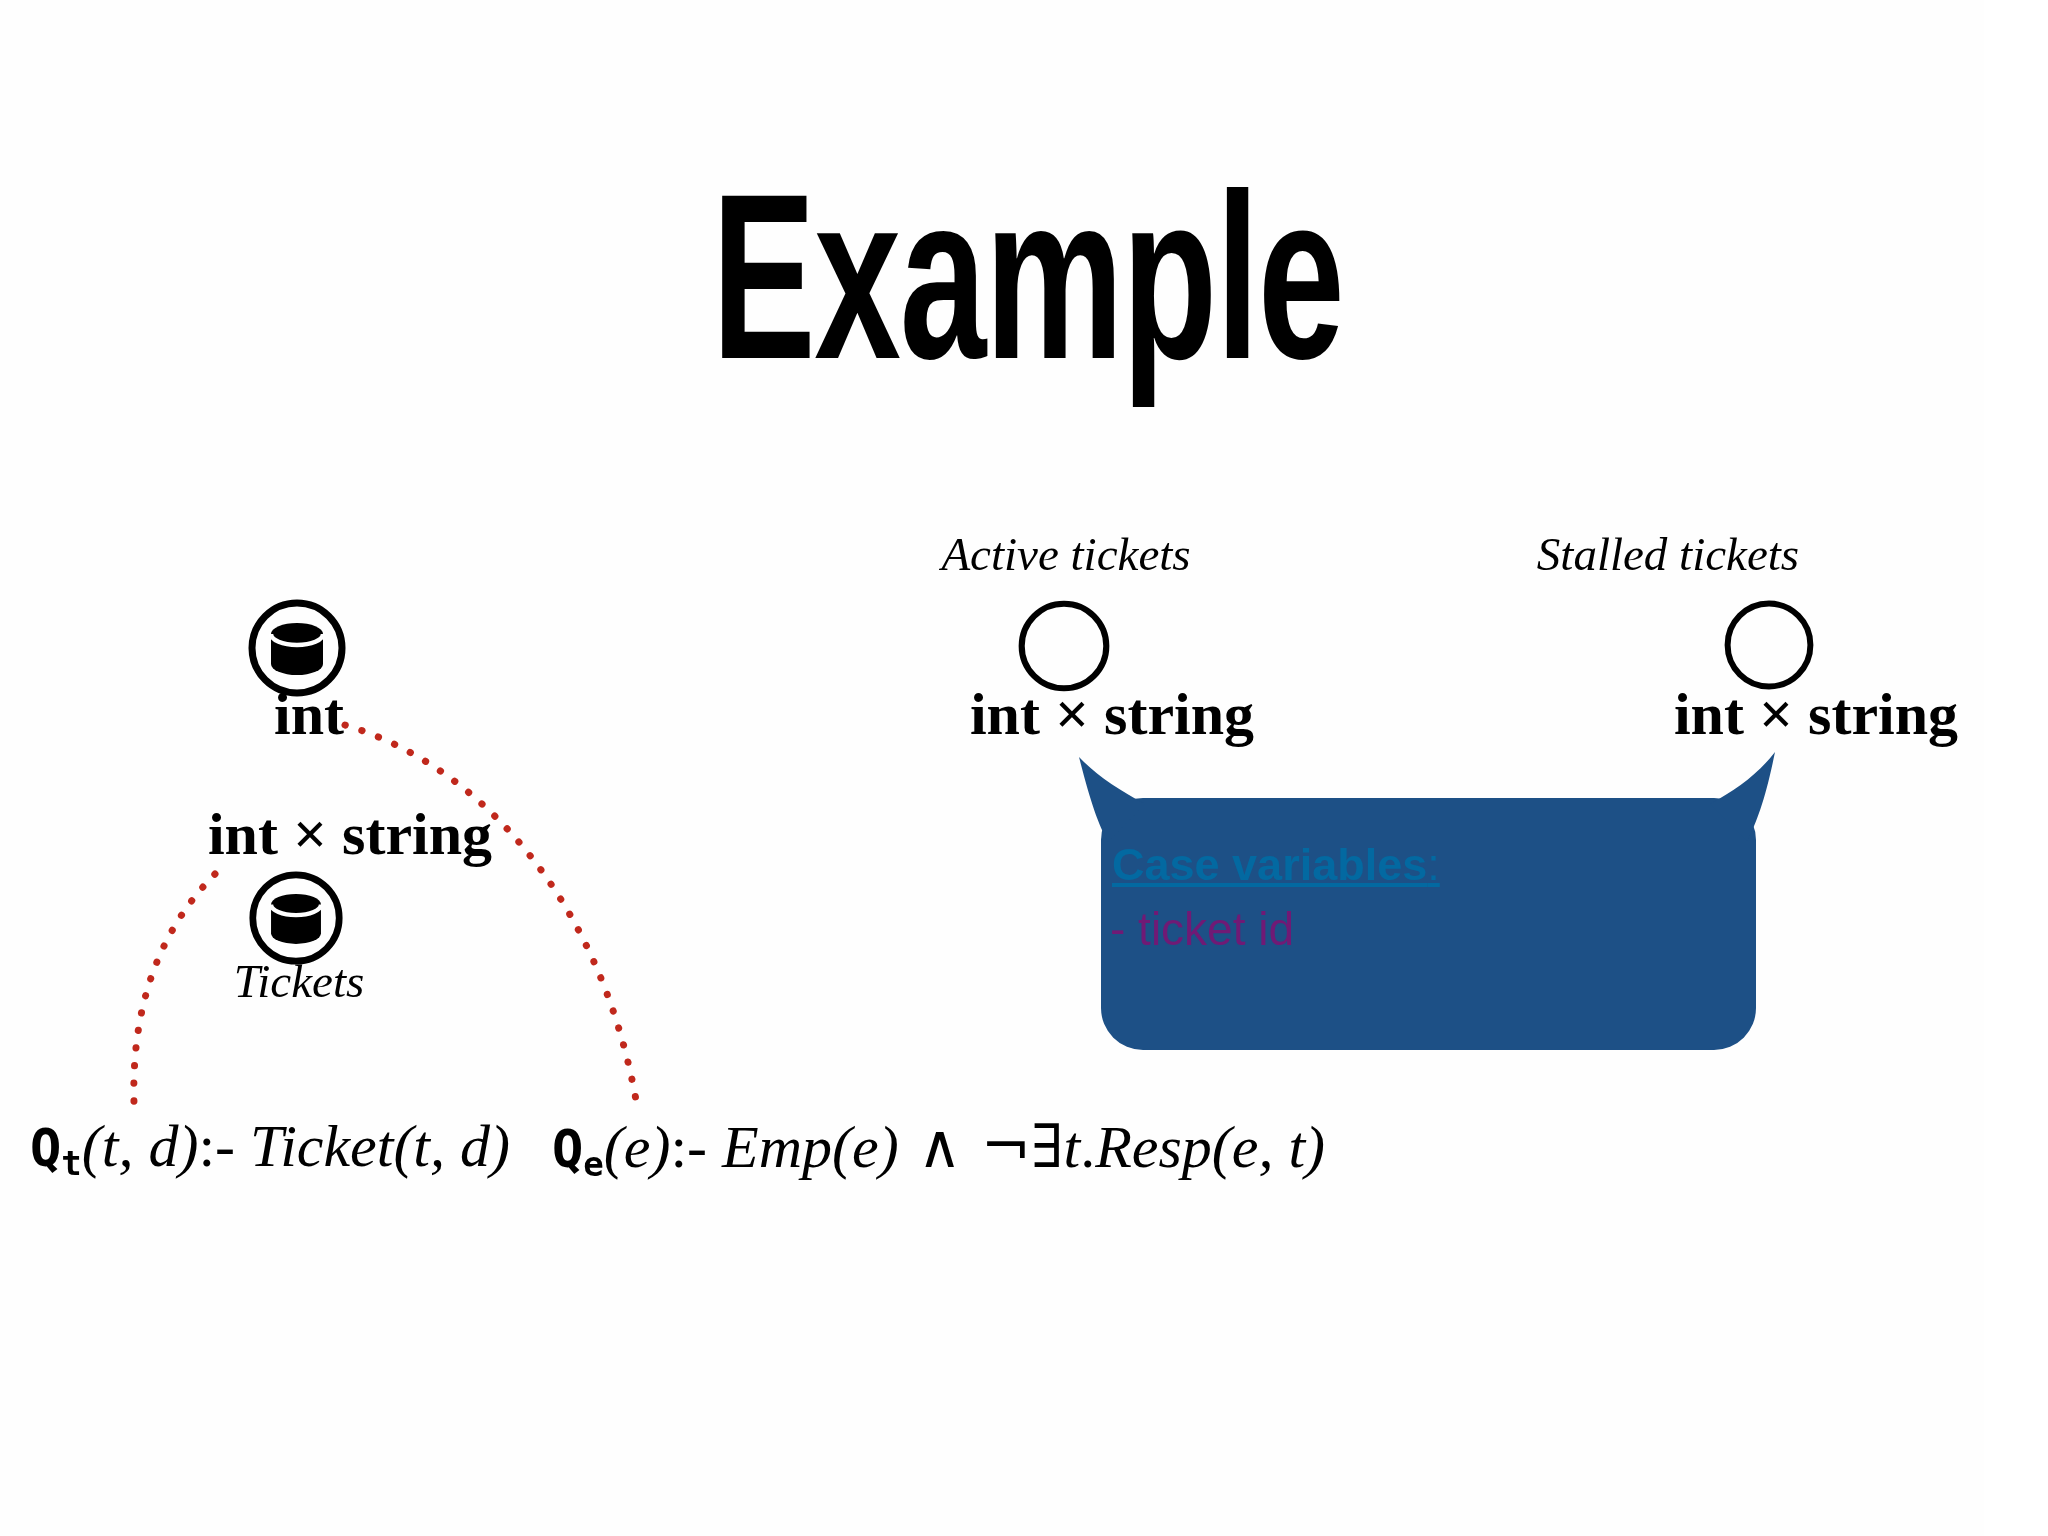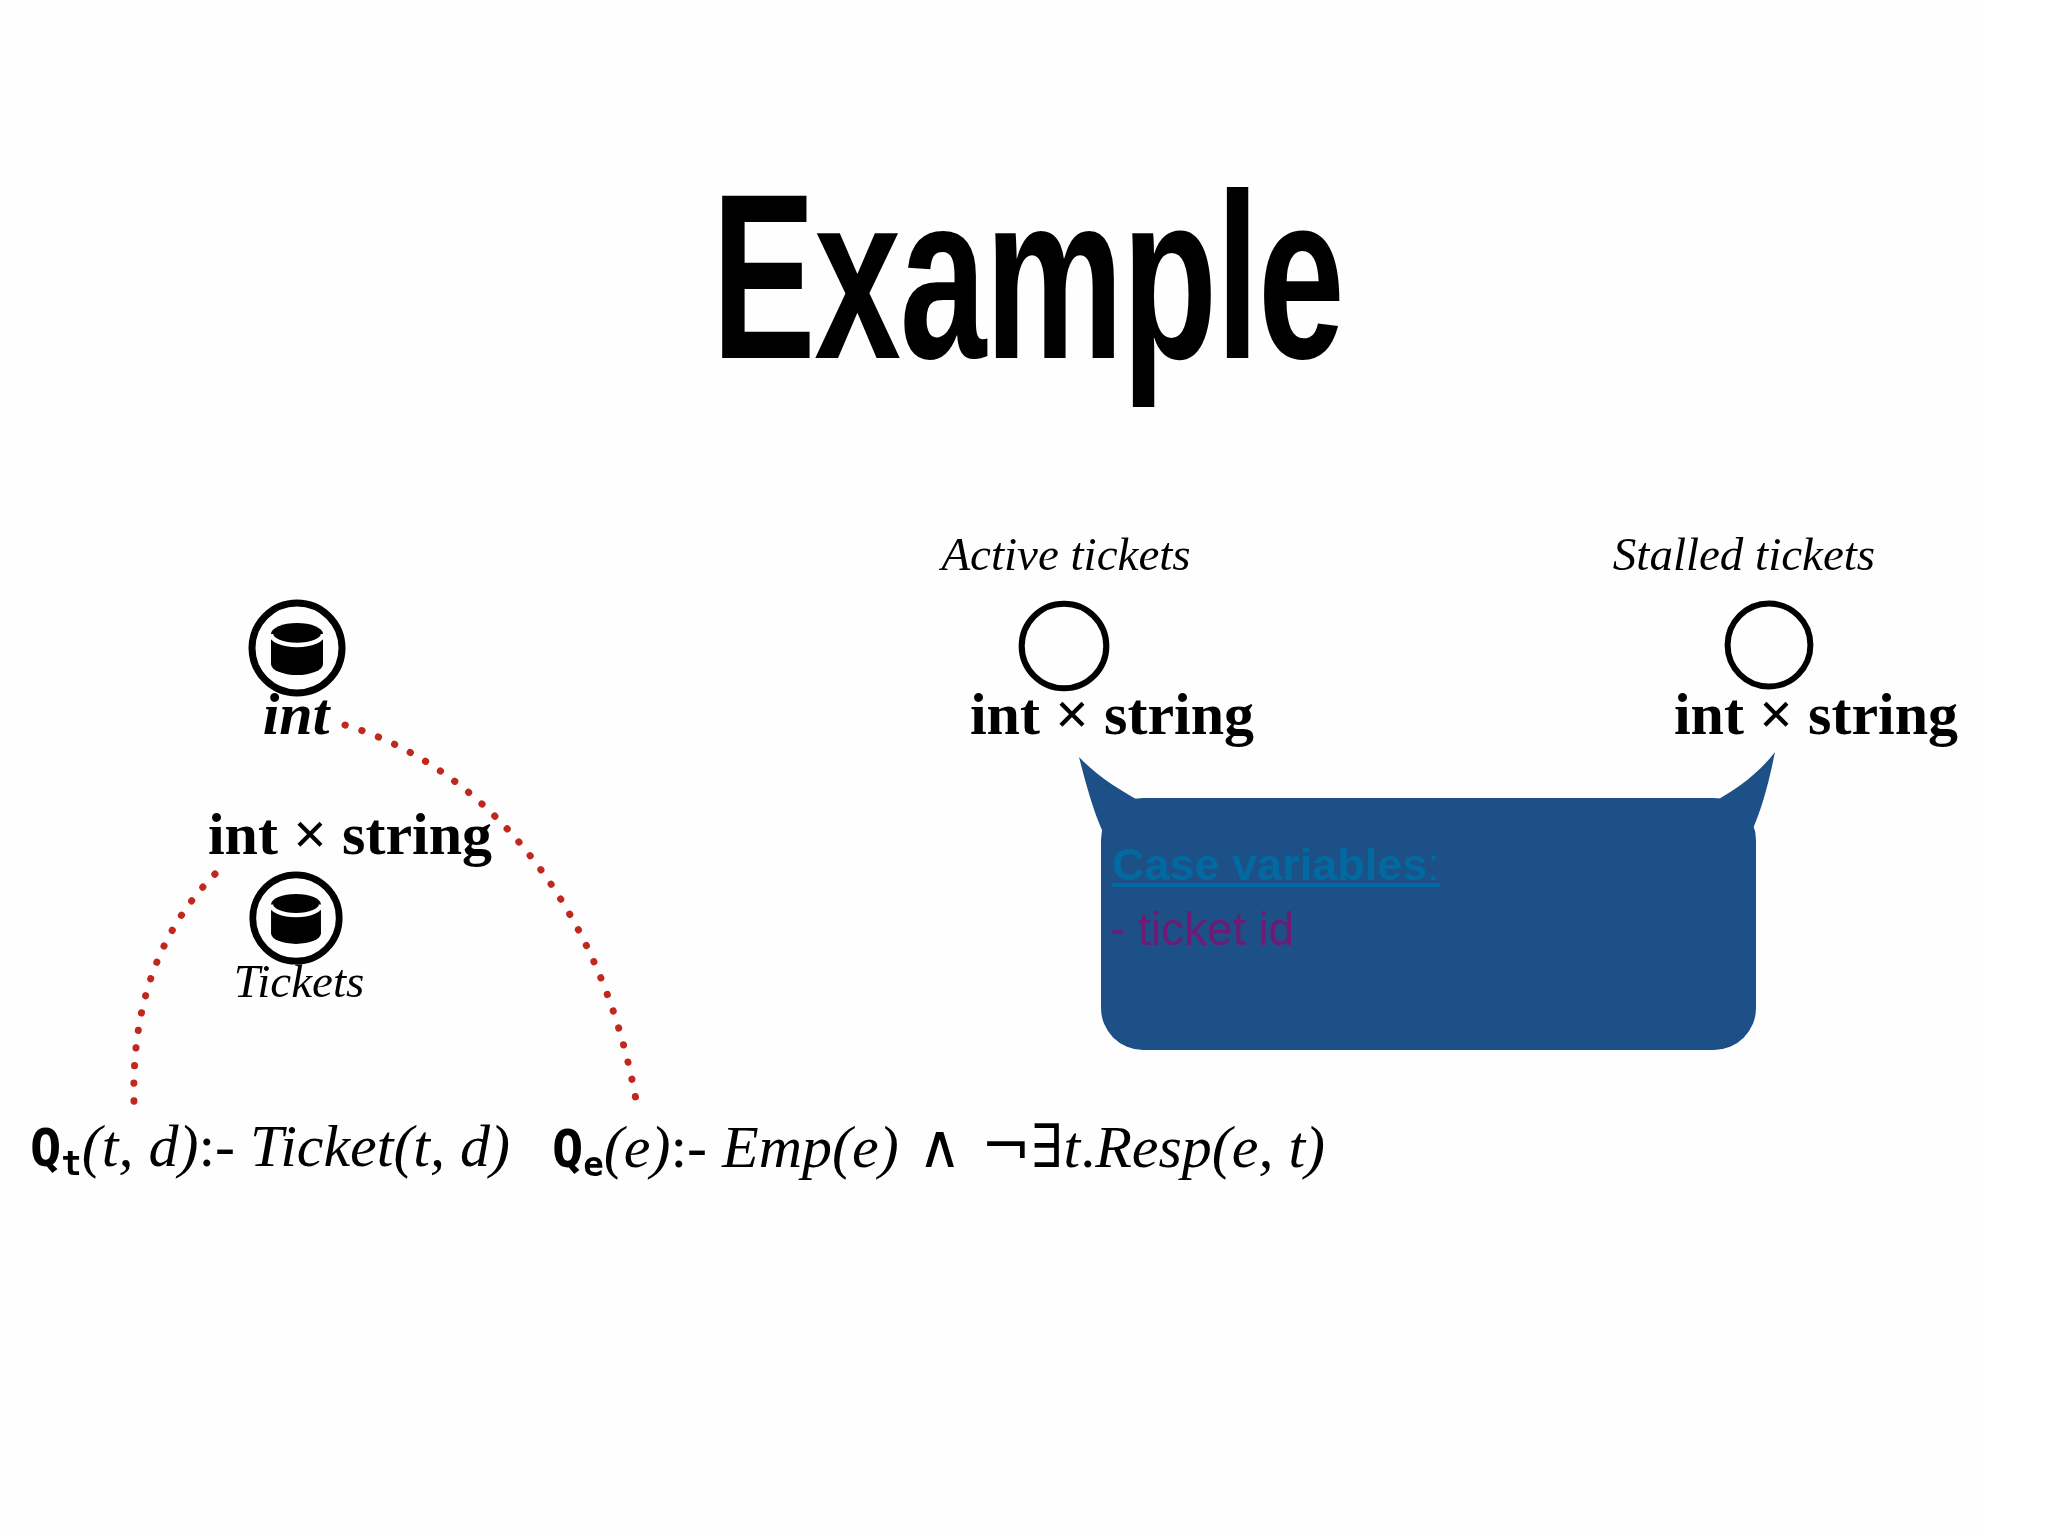--- a/index.html
+++ b/index.html
@@ -73,37 +73,37 @@
     <path d="M 1775,752 C 1766,797 1757,822 1747,841 L 1710,804 C 1736,790 1758,774 1775,752 Z" fill="#1d5086"></path>
   </svg>
 
   <h1 class="title">Example</h1>
 
   <svg class="abs icon-svg" style="left:247px; top:598px;" width="100" height="100" viewBox="-50 -50 100 100">
     <circle r="45" fill="none" stroke="#000" stroke-width="7"></circle>
     <path d="M -26,-14 A 26,11 0 0 1 26,-14 L 26,16 A 26,11 0 0 1 -26,16 Z" fill="#000"></path>
     <path d="M -26,-14 A 26,11 0 0 0 26,-14" fill="none" stroke="#fff" stroke-width="4.5"></path>
   </svg>
-  <div class="abs cx b-serif" style="left:296px; top:684px;font-style:italic;">int</div>
+  <div class="abs cx b-serif" style="left:309px; top:684px;">int</div>
 
   <div class="abs cx b-serif" style="left:350px; top:804px;">int × string</div>
   <svg class="abs icon-svg" style="left:248px; top:870px;" width="96" height="96" viewBox="-50 -50 100 100">
     <circle r="45" fill="none" stroke="#000" stroke-width="7"></circle>
     <path d="M -26,-14 A 26,11 0 0 1 26,-14 L 26,16 A 26,11 0 0 1 -26,16 Z" fill="#000"></path>
     <path d="M -26,-14 A 26,11 0 0 0 26,-14" fill="none" stroke="#fff" stroke-width="4.5"></path>
   </svg>
   <div class="abs cx it-serif" style="left:299px; top:958px;">Tickets</div>
 
   <div class="abs cx it-serif" style="left:1066px; top:531px;">Active tickets</div>
   <svg class="abs icon-svg" style="left:1017px; top:599px;" width="94" height="94" viewBox="-50 -50 100 100">
     <circle r="45" fill="none" stroke="#000" stroke-width="6.5"></circle>
   </svg>
   <div class="abs cx b-serif" style="left:1112px; top:684px;">int × string</div>
 
-  <div class="abs cx it-serif" style="left:1744px; top:531px;text-align:center;">Stalled tickets</div>
+  <div class="abs cx it-serif" style="left:1668px; top:531px;text-align:center;">Stalled tickets</div>
   <svg class="abs icon-svg" style="left:1723px; top:599px;" width="92" height="92" viewBox="-50 -50 100 100">
     <circle r="45" fill="none" stroke="#000" stroke-width="6.5"></circle>
   </svg>
   <div class="abs cx b-serif" style="left:1816px; top:684px;">int × string</div>
 
   <div class="abs callout-heading" style="left:1112px; top:842px;"><span>Case variables</span><span class="colon">:</span></div>
   <div class="abs callout-item" style="left:1110px; top:906px;">- ticket id</div>
 
   <div class="abs math" style="left:552px; top:1116px;"><span class="q">Q</span><sub class="qsub">e</sub><span class="it">(e)</span><span class="up">:- </span><span class="it">Emp(e)</span><span class="sym"> ∧ ¬∃</span><span class="it">t</span><span class="up">.</span><span class="it">Resp(e, t)</span></div>
 

